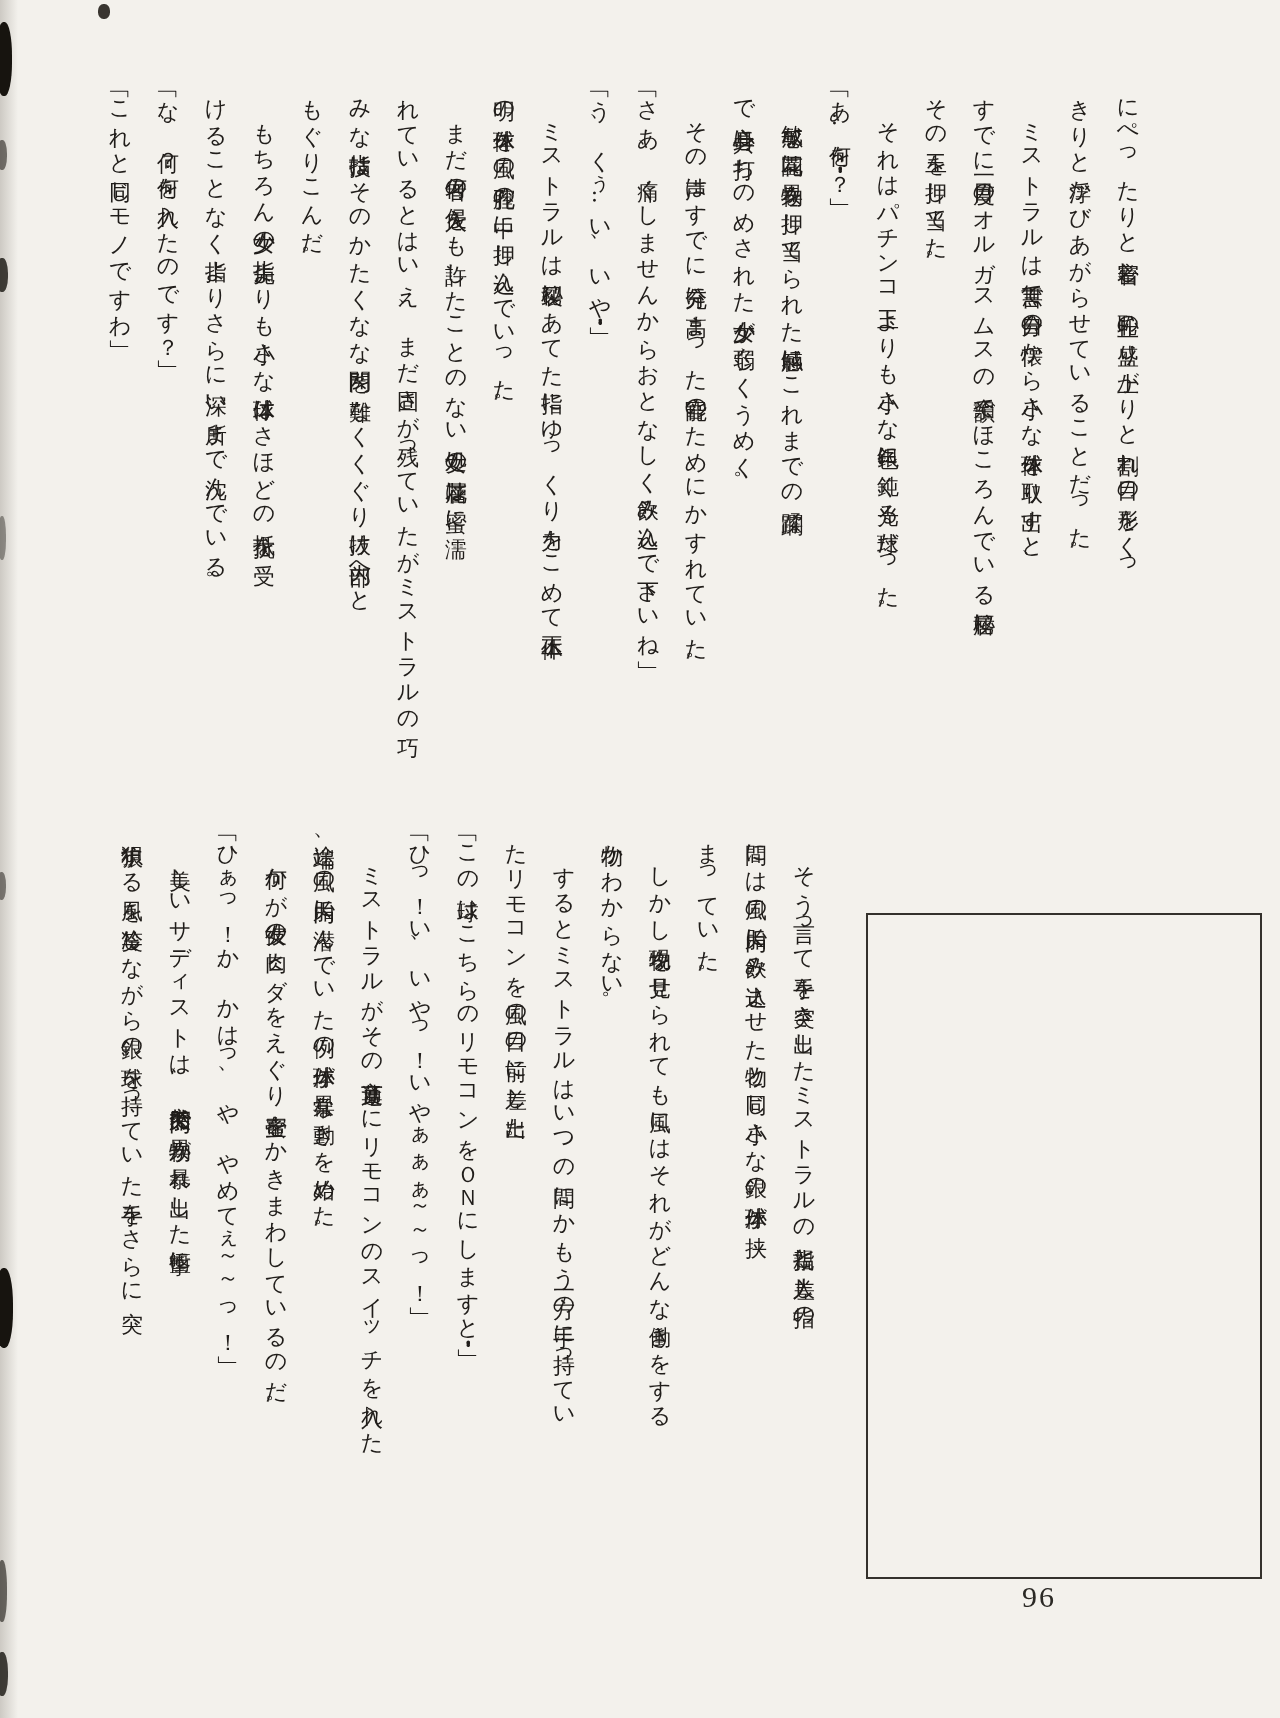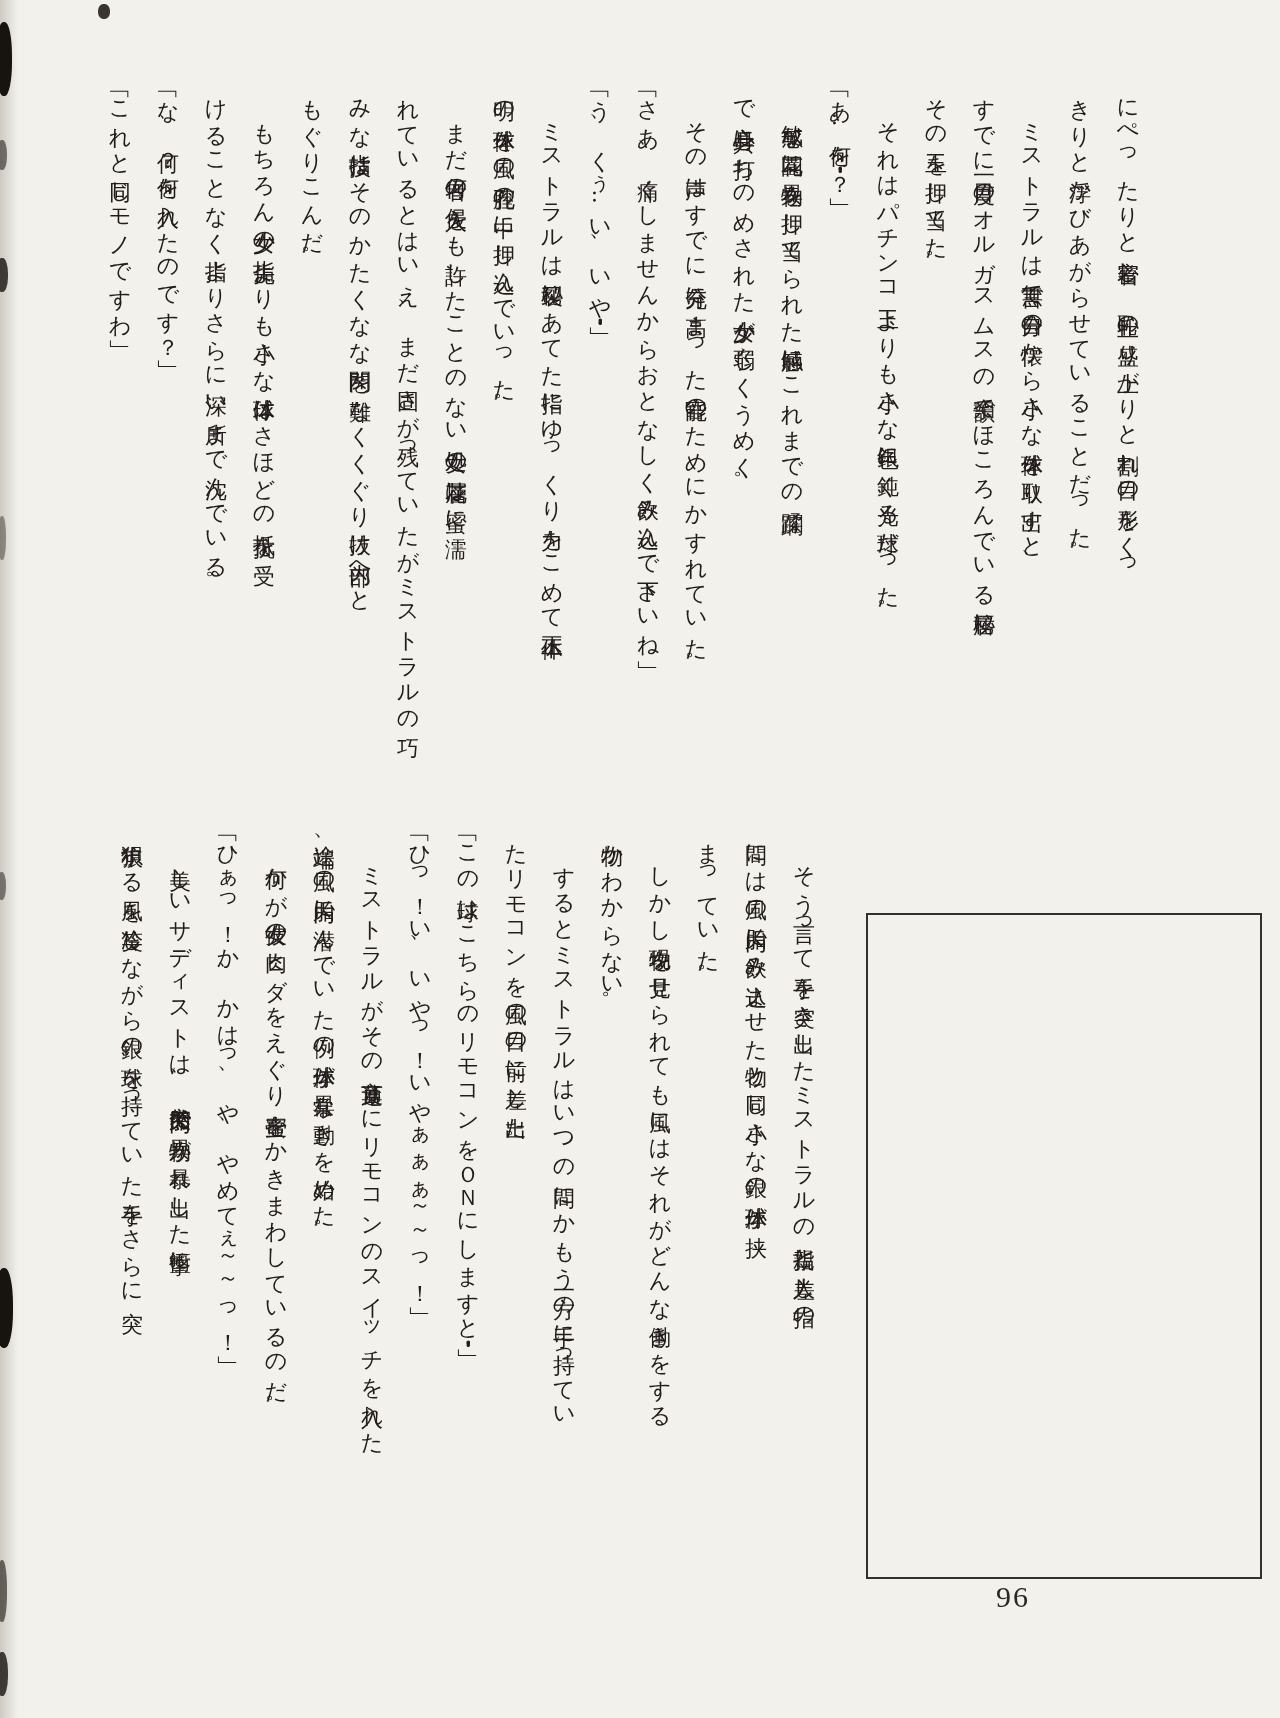--- a/index.html
+++ b/index.html
@@ -23,21 +23,21 @@
   }
   #top-text{top:84px;right:128px;height:664px;width:1060px;}
   #bottom-text{top:828px;right:452px;height:700px;width:724px;}
   #figure-box{
     position:absolute;left:866px;top:913px;width:392px;height:662px;
     border:2px solid #34312c;background:transparent;
   }
   #figure-box svg{position:absolute;left:0;top:0;}
   #page-number{
     position:absolute;left:996px;top:1580px;width:60px;
-    font-size:30px;color:#2b2925;text-align:left;letter-spacing:2px;
+    font-size:30px;color:#2b2925;text-align:right;letter-spacing:2px;
     font-family:"Liberation Serif","DejaVu Serif",serif;
   }
   
   .edge-strip{
     position:absolute;left:0;top:0;width:18px;height:1718px;
     background:linear-gradient(to right, rgba(70,62,52,0.22), rgba(70,62,52,0.0));
   }
   .blob{position:absolute;background:#17140f;border-radius:45%;}
   .b1{left:-4px;top:22px;width:16px;height:74px;}
   .b2{left:-3px;top:140px;width:10px;height:30px;opacity:.55;}

